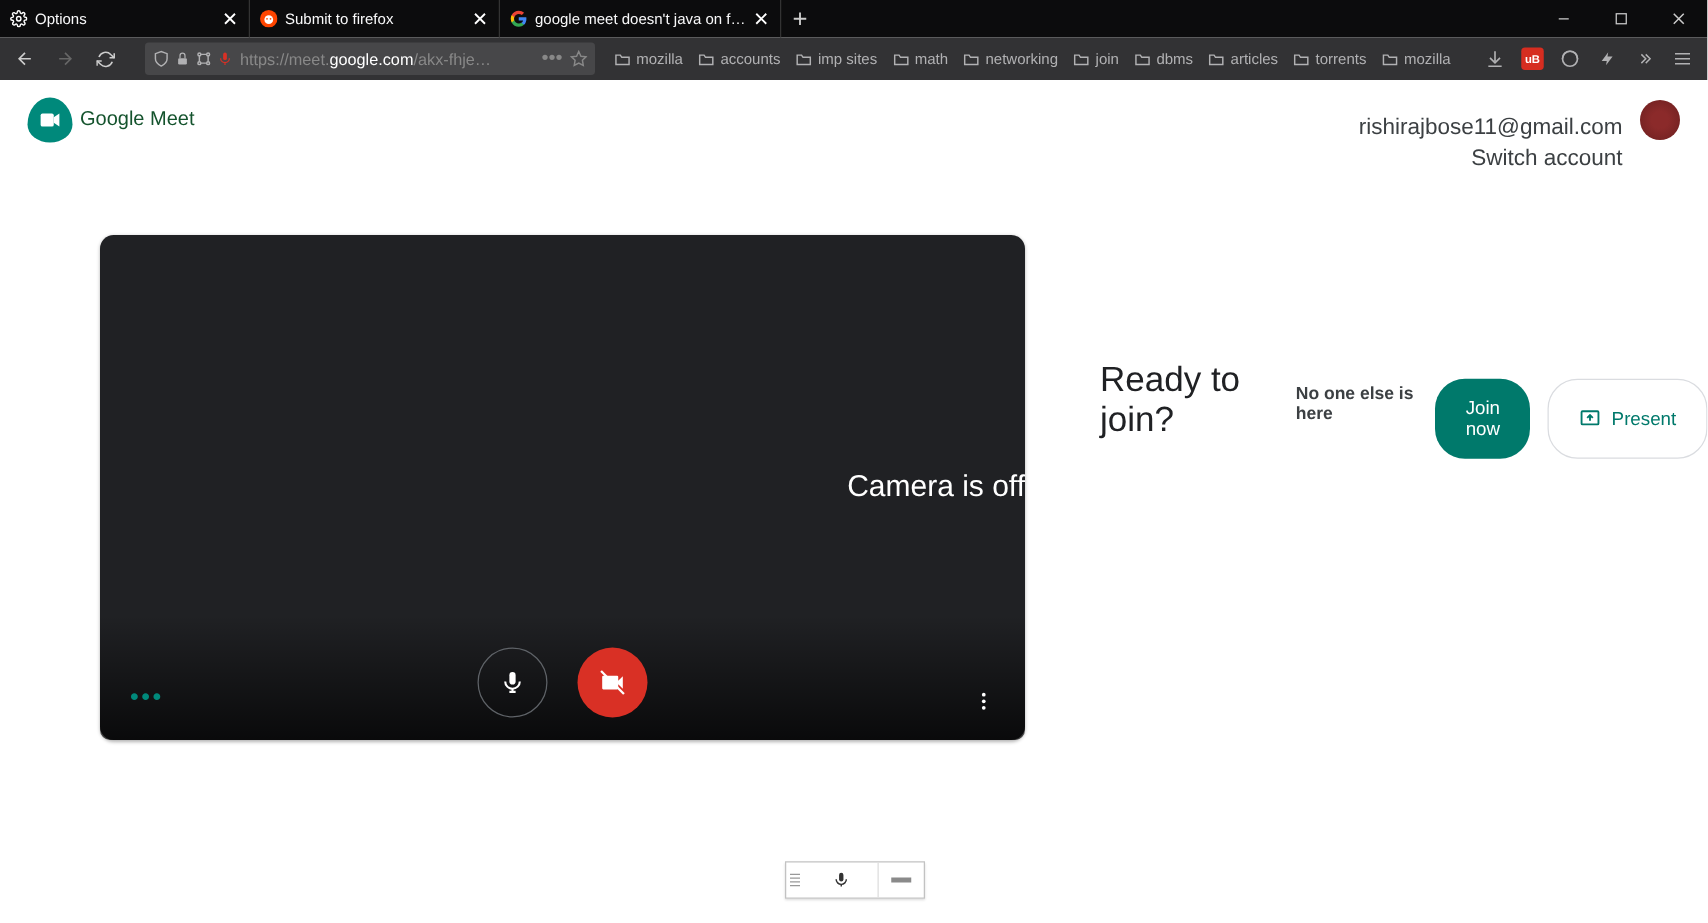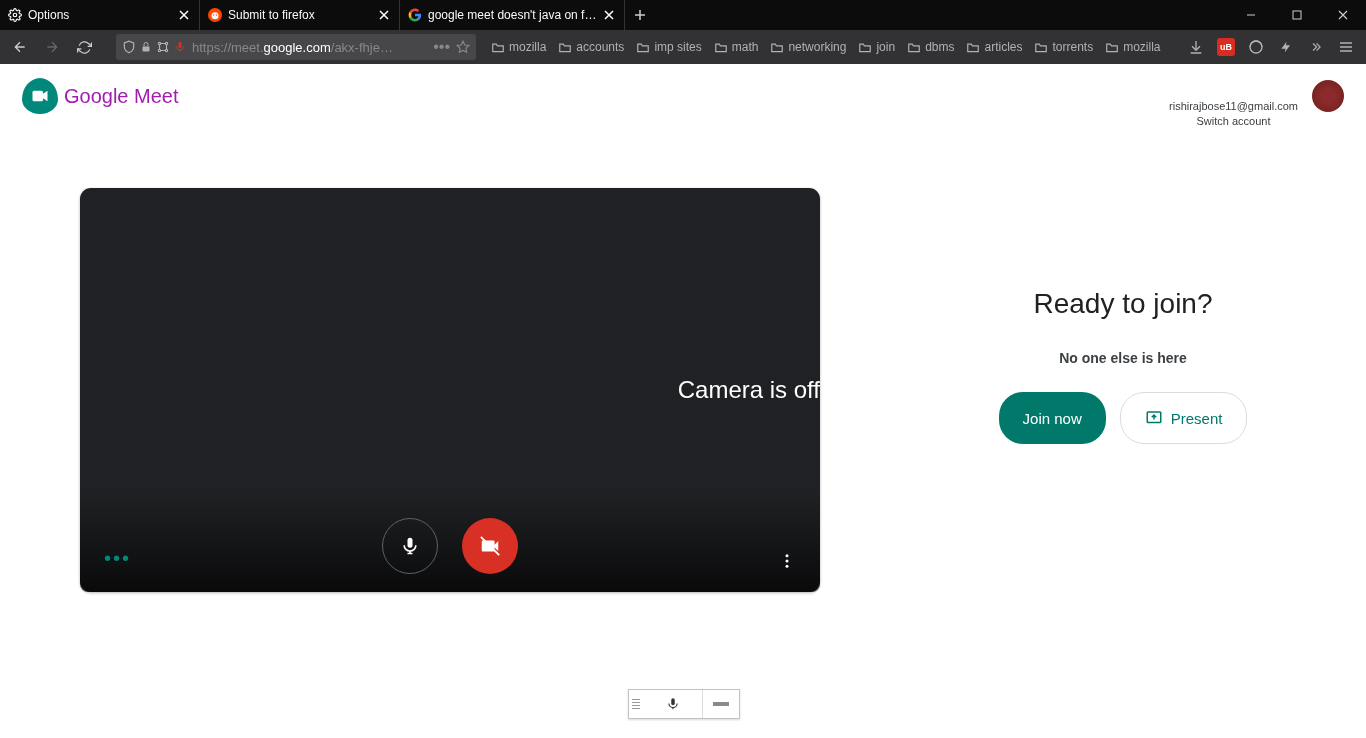--- a/index.html
+++ b/index.html
@@ -29,41 +29,41 @@
   .bkm { display: flex; align-items: center; gap: 4px; padding: 2px 5px; color: #b1b1b3; font-size: 12px; white-space: nowrap; cursor: pointer; }
   .bkm svg { flex-shrink: 0; }
   .right-icons { display: flex; align-items: center; gap: 2px; }
   .ub { width: 18px; height: 18px; background: #d62d20; border-radius: 3px; color: #fff; font-size: 9px; font-weight: bold; display: flex; align-items: center; justify-content: center; }
   
   .content { background: #fff; height: calc(738px - 64px); position: relative; }
   .meet-header { height: 64px; display: flex; align-items: center; padding: 0 22px; }
   .meet-logo { display: flex; align-items: center; gap: 6px; }
   .meet-logo .logoicon { width: 36px; height: 36px; background: #00897b; border-radius: 50% 50% 50% 50% / 60% 60% 40% 40%; display: flex; align-items: center; justify-content: center; position: relative; }
   .meet-logo .logoicon svg { fill: #fff; }
-  .meet-logo .logotext { font-family: 'Product Sans', Arial, sans-serif; font-size: 20px; color: #a21caf; }
+  .meet-logo .logotext { font-family: 'Product Sans', Arial, sans-serif; font-size: 16px; color: #14532d; }
   .meet-header .spacer { flex: 1; }
-  .account { text-align: center; font-size: 11px; color: #3c4043; line-height: 1.4; margin-top: 36px; }
+  .account { text-align: right; font-size: 18px; color: #3c4043; line-height: 1.4; margin-top: 36px; }
   .account .switch { color: #3c4043; }
   .avatar { width: 32px; height: 32px; border-radius: 50%; background: radial-gradient(circle at 50% 50%, #8b2a2a 30%, #6b1f1f 100%); margin-left: 14px; display:flex;align-items:center;justify-content:center;color:#fff;font-size:8px; }
   .meet-body { display: flex; padding: 60px 0 0 80px; gap: 60px; align-items: flex-start; }
   
   .preview { width: 740px; height: 404px; background: #202124; border-radius: 11px; position: relative; color: #fff; display: flex; align-items: center; justify-content: flex-end; box-shadow: 0 1px 3px rgba(0,0,0,.3); }
   .preview .camoff { font-size: 24px; color: #fff; }
   .preview .gradient { position: absolute; bottom: 0; left: 0; right: 0; height: 100px; background: linear-gradient(to top, rgba(0,0,0,.7), transparent); border-radius: 0 0 8px 8px; }
   .preview .controls { position: absolute; bottom: 18px; left: 50%; transform: translateX(-50%); display: flex; gap: 24px; }
   .ctrlbtn { width: 56px; height: 56px; border-radius: 50%; border: 1px solid #5f6368; display: flex; align-items: center; justify-content: center; cursor: pointer; }
   .ctrlbtn.red { background: #d93025; border: none; }
   .preview .leftmore { position: absolute; bottom: 22px; left: 24px; color: #00897b; font-size: 20px; letter-spacing: 2px; cursor: pointer; }
   .preview .rightmore { position: absolute; bottom: 22px; right: 24px; color: #fff; cursor: pointer; }
   
-  .joinpanel { flex: 1; display: flex; flex-direction: column; align-items: center; padding-top: 100px; }
+  .joinpanel { flex: 1; display: flex; flex-direction: row; align-items: center; padding-top: 100px; }
   .joinpanel h1 { font-size: 28px; font-weight: 400; color: #202124; margin-bottom: 30px; font-family: 'Google Sans', Arial, sans-serif; }
   .joinpanel .sub { font-size: 14px; color: #3c4043; margin-bottom: 26px; font-weight: 600; }
   .joinbtns { display: flex; gap: 14px; }
-  .btn { height: 52px; border-radius: 24px; padding: 0 24px; display: flex; align-items: center; gap: 8px; font-size: 15px; font-weight: 500; cursor: pointer; font-family: 'Google Sans', Arial, sans-serif; }
+  .btn { height: 64px; border-radius: 24px; padding: 0 24px; display: flex; align-items: center; gap: 8px; font-size: 15px; font-weight: 500; cursor: pointer; font-family: 'Google Sans', Arial, sans-serif; }
   .btn.primary { background: #00796b; color: #fff; border: none; }
   .btn.secondary { background: #fff; color: #00796b; border: 1px solid #dadce0; }
   
   .mic-overlay { position: absolute; left: 628px; top: 625px; width: 112px; height: 30px; background: #fff; border: 1px solid #c2c2c2; display: flex; align-items: center; box-shadow: 0 1px 2px rgba(0,0,0,.15); }
   .mic-overlay .grip { width: 14px; display:flex; flex-direction:column; gap:2px; align-items:center; justify-content:center; }
   .mic-overlay .grip span { width:8px; height:1px; background:#999; }
   .mic-overlay .micpart { flex:1; display:flex; align-items:center; justify-content:center; border-right:1px solid #ddd; height:100%; }
   .mic-overlay .levelpart { width:36px; display:flex; align-items:center; justify-content:center; }
   .mic-overlay .levelpart .bar { width:16px; height:4px; background:#8a8a8a; }
   svg { display: block; }

